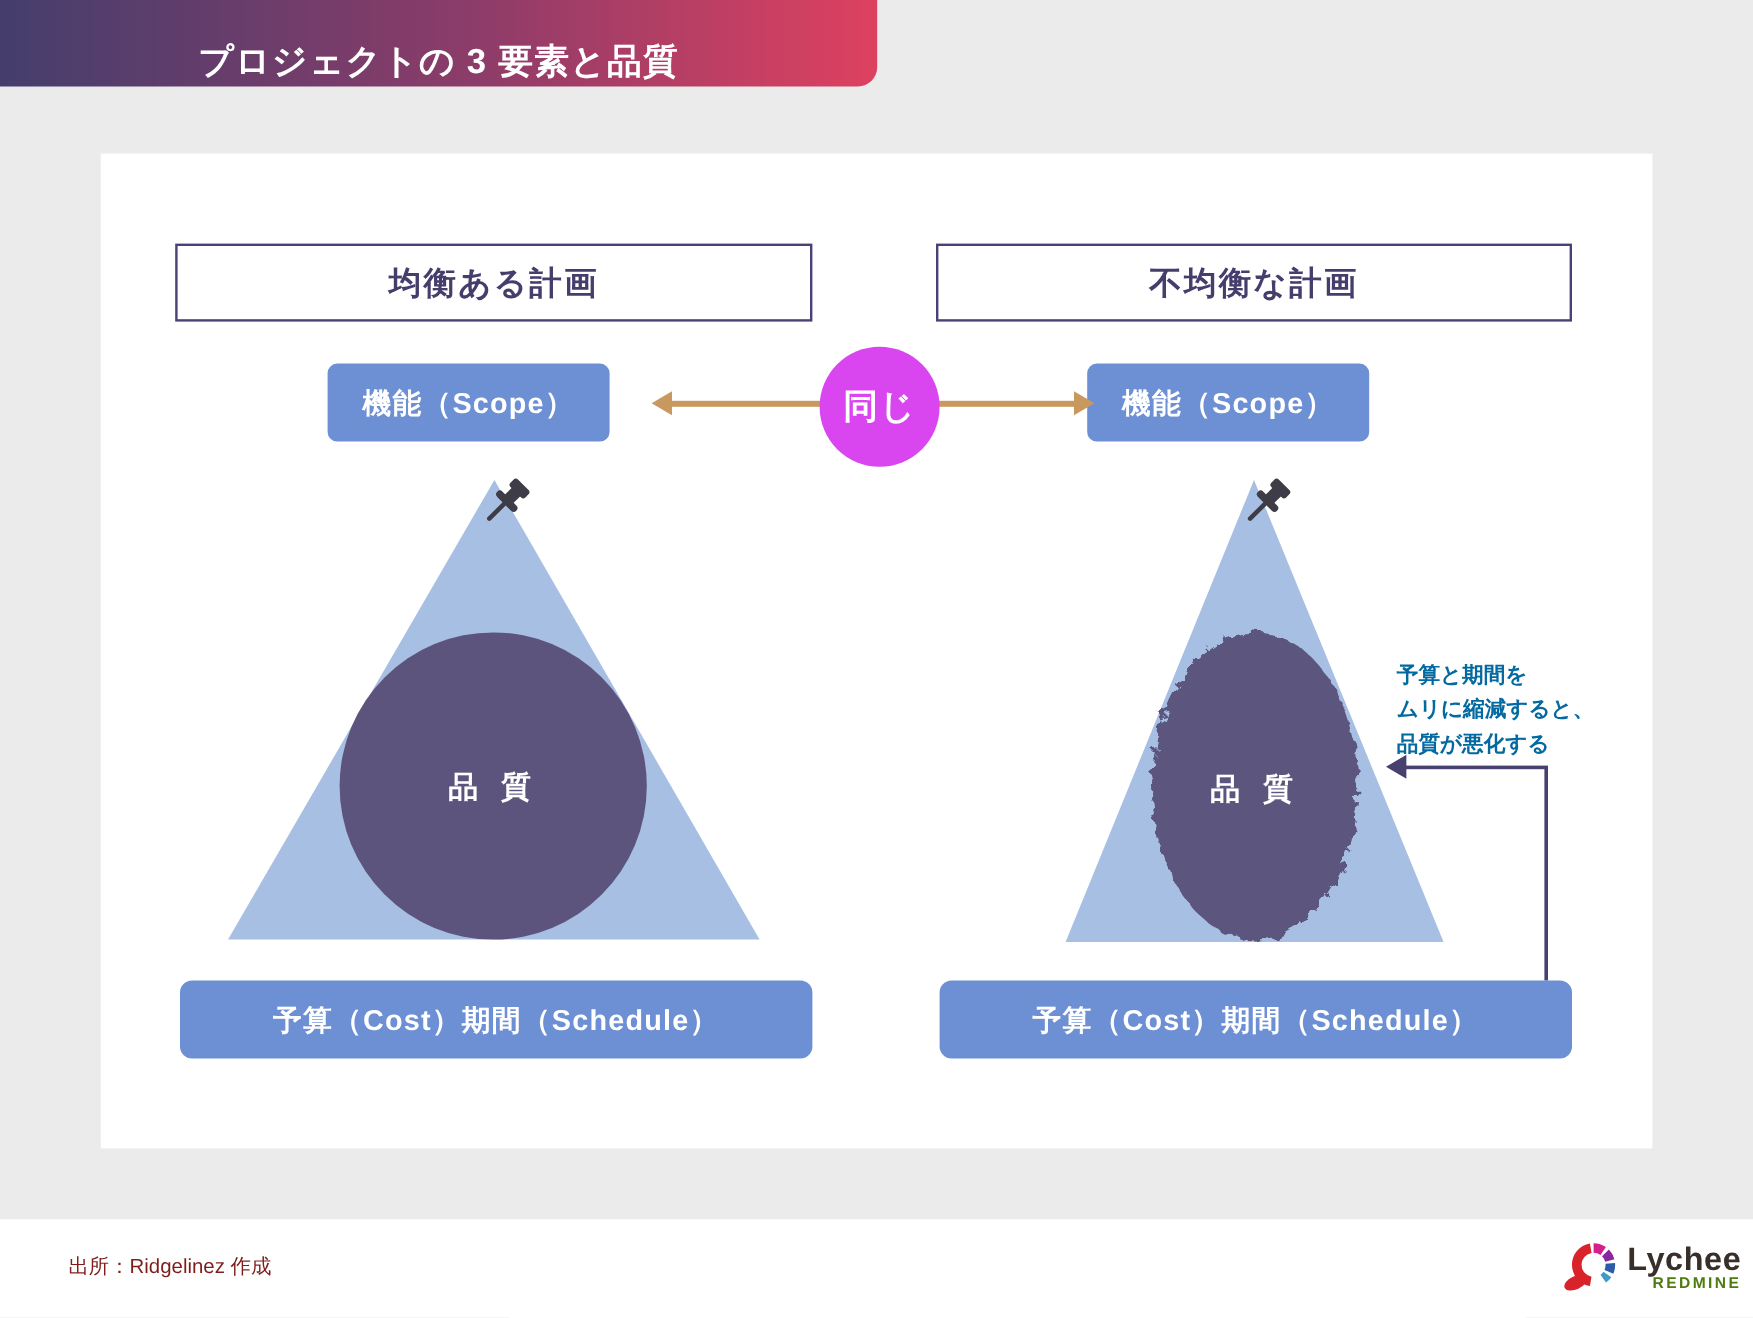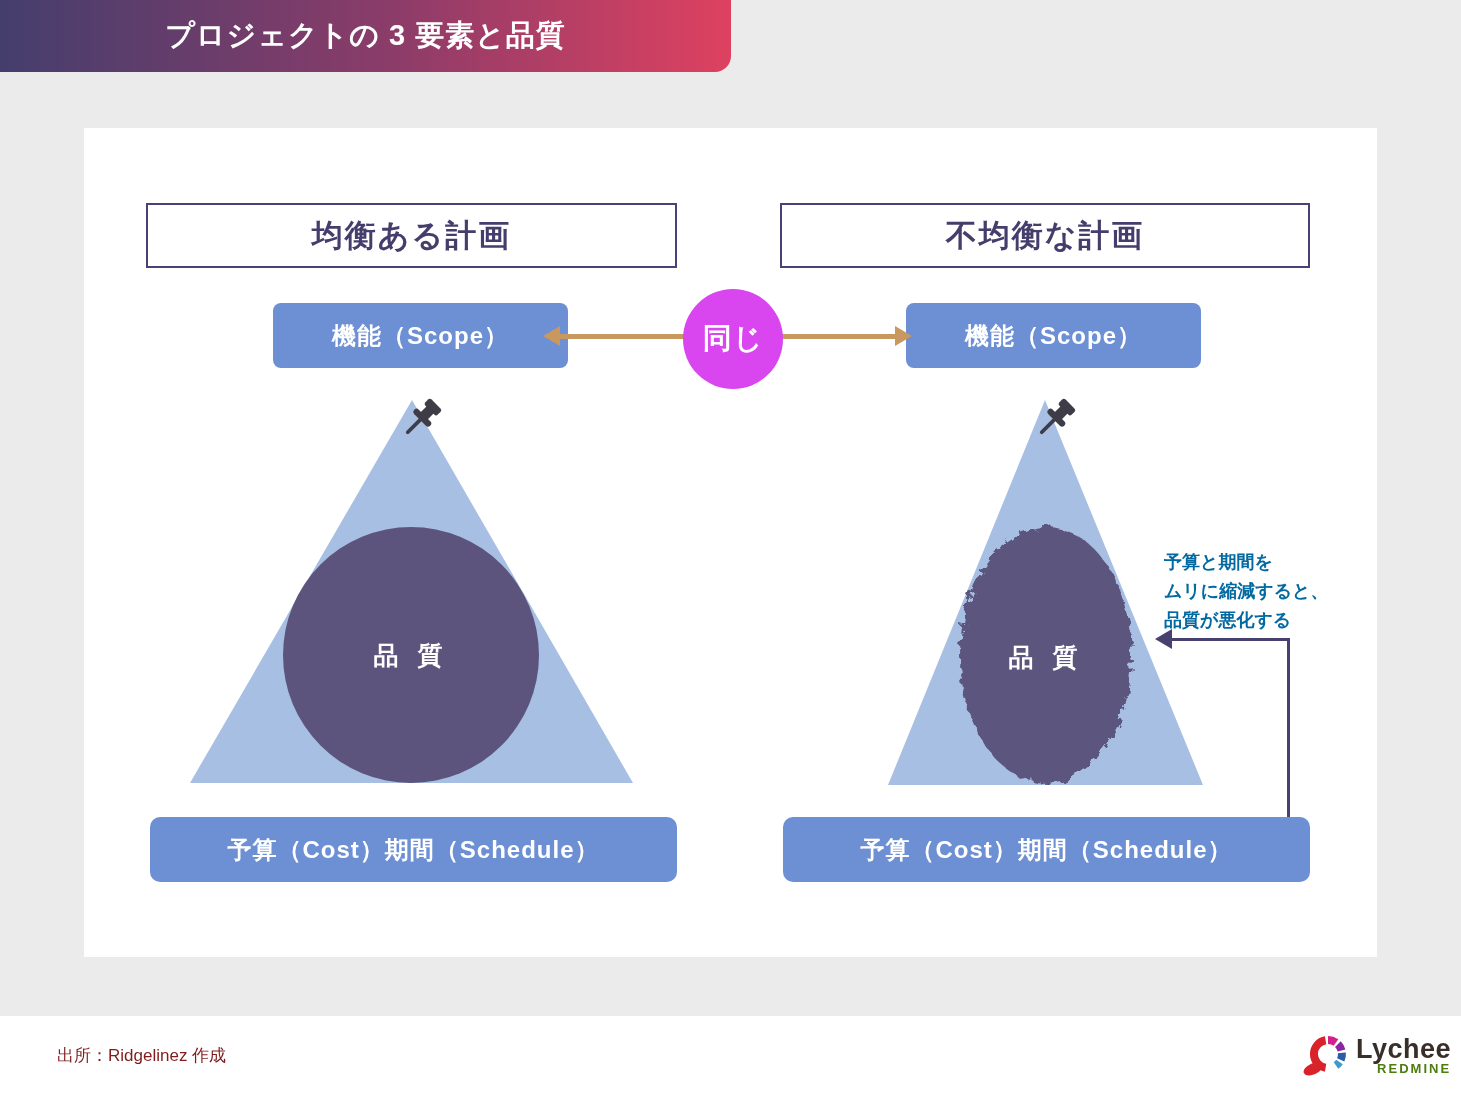--- a/index.html
+++ b/index.html
@@ -7,40 +7,40 @@
     width:1461px;height:1098px;position:relative;
     background:#EBEBEB;overflow:hidden;
     font-family:"Liberation Sans",sans-serif;
   }
   .abs{position:absolute;}
   
   .header{
     left:0;top:0;width:731px;height:72px;
     background:linear-gradient(90deg,#443E6D 0%,#8E3C69 55%,#DE4160 100%);
     border-radius:0 0 16px 0;
-    display:flex;align-items:center;justify-content:center;
+    display:flex;align-items:flex-end;justify-content:center;
   }
   .header-title{color:#FFFFFF;font-size:29px;font-weight:700;letter-spacing:1px;}
   
   .card{left:84px;top:128px;width:1293px;height:829px;background:#FFFFFF;}
   
   .panel-title-box{
     top:203px;height:61px;border:2px solid #4A4276;background:#FFFFFF;
     display:flex;align-items:center;justify-content:center;
   }
   .panel-title-box.left{left:146px;width:527px;}
   .panel-title-box.right{left:780px;width:526px;}
-  .panel-title-text{color:#453E6D;font-size:31px;font-weight:700;letter-spacing:2px;}
+  .panel-title-text{color:#453E6D;font-size:27px;font-weight:700;letter-spacing:2px;}
   
   .blue-box{
     background:#6D8FD3;border-radius:8px;color:#FFFFFF;
     display:flex;align-items:center;justify-content:center;
     font-size:24px;font-weight:700;letter-spacing:1px;
   }
-  .scope-box{top:303px;width:295px;height:65px;}
+  .scope-box{top:303px;width:235px;height:65px;}
   .scope-box.left{left:273px;}
   .scope-box.right{left:906px;}
   
   .same-circle{
     left:683px;top:289px;width:100px;height:100px;border-radius:50%;
     background:#d946ef;display:flex;align-items:center;justify-content:center;
     color:#FFFFFF;font-size:29px;font-weight:700;letter-spacing:1px;z-index:3;
   }
   .gold-line{height:5px;background:#C9985F;top:334px;}
   .gold-head{width:0;height:0;top:326px;}

